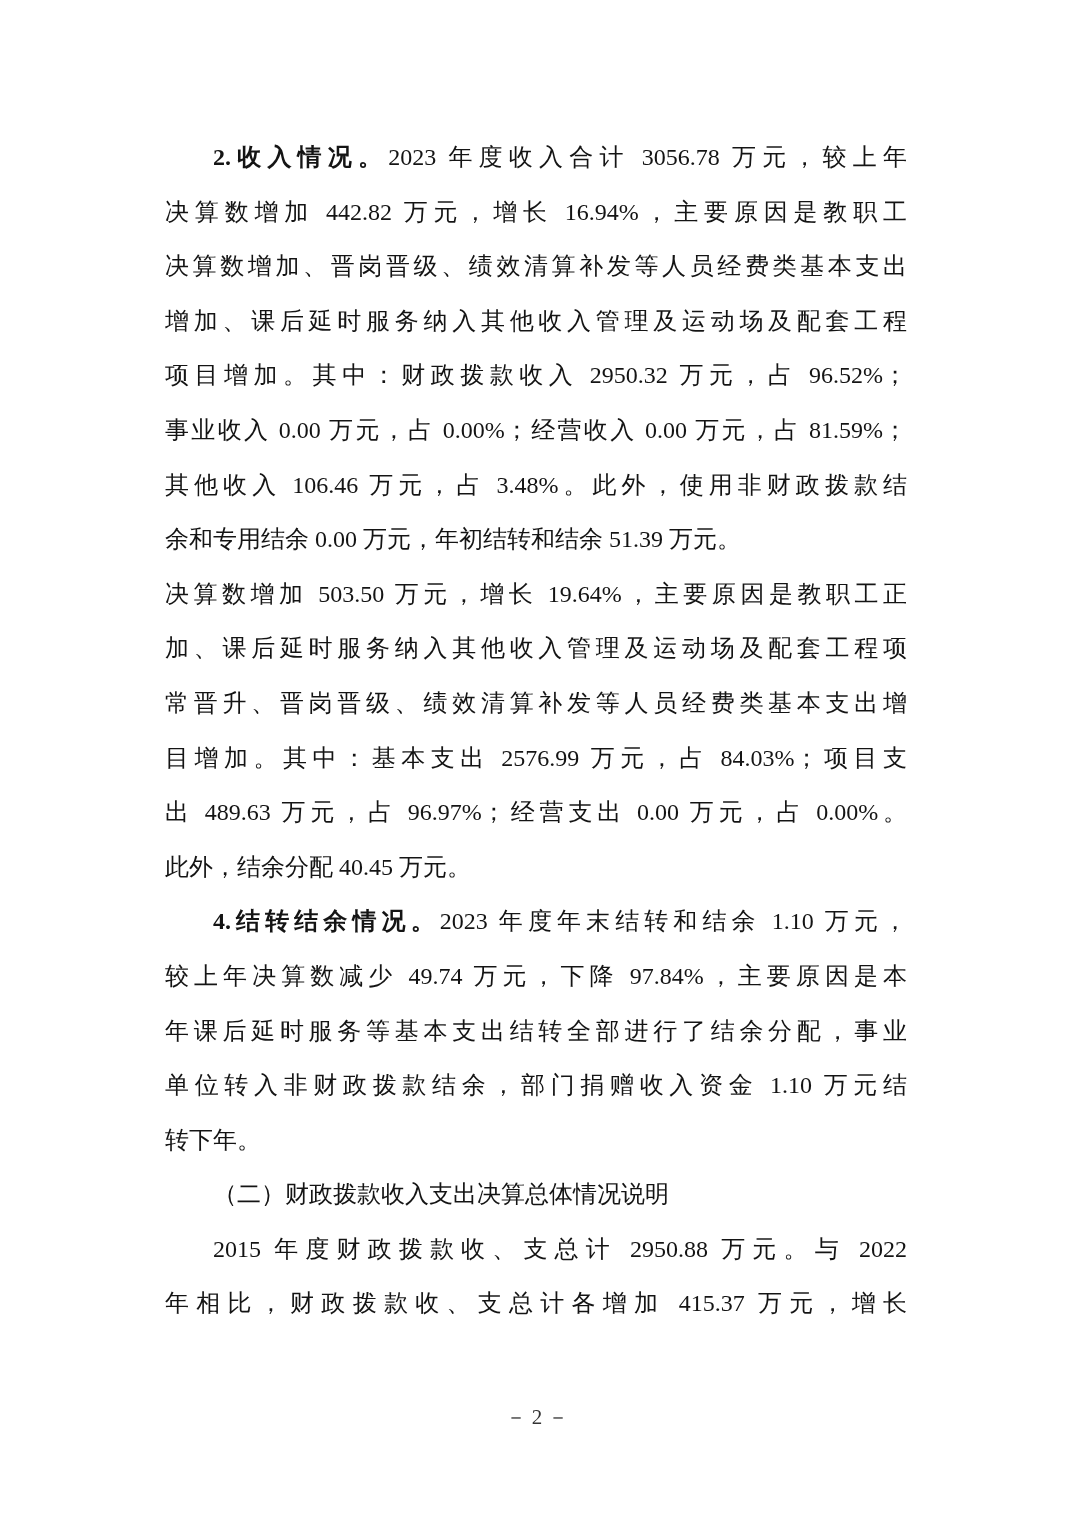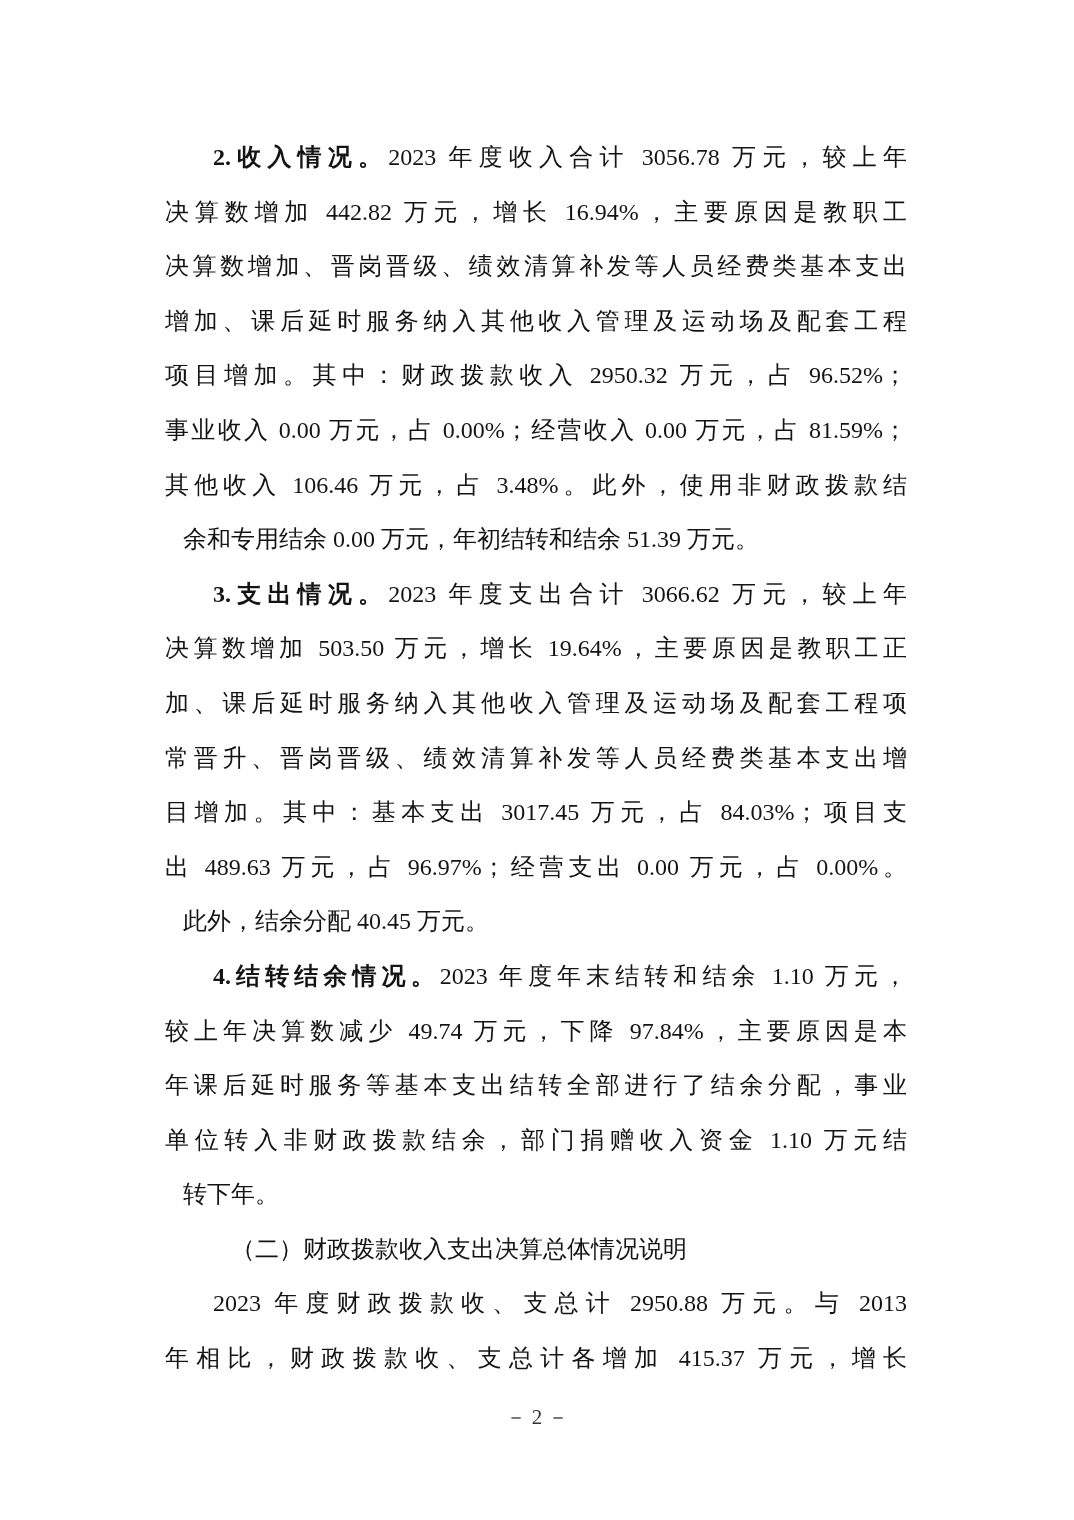--- a/index.html
+++ b/index.html
@@ -25,21 +25,20 @@
     height: 54.6px;
     line-height: 54.6px;
     overflow: hidden;
     text-align: justify;
     text-align-last: justify;
     white-space: normal;
   }
   .line.last {
     text-align: left;
     text-align-last: left;
-    margin-left: 18px;
   }
   .line.indent { text-indent: 2em; }
   .lead { font-weight: bold; }
   .heading { font-weight: normal; }
   .footer {
     position: absolute;
     top: 1400px;
     left: 0;
     width: 100%;
     text-align: center;
@@ -59,40 +58,39 @@
       <div class="line">决算数增加 442.82 万元，增长 16.94%，主要原因是教职工</div>
       <div class="line">决算数增加、晋岗晋级、绩效清算补发等人员经费类基本支出</div>
       <div class="line">增加、课后延时服务纳入其他收入管理及运动场及配套工程</div>
       <div class="line">项目增加。其中：财政拨款收入 2950.32 万元，占 96.52%；</div>
       <div class="line">事业收入 0.00 万元，占 0.00%；经营收入 0.00 万元，占 81.59%；</div>
       <div class="line">其他收入 106.46 万元，占 3.48%。此外，使用非财政拨款结</div>
       <div class="line last">余和专用结余 0.00 万元，年初结转和结余 51.39 万元。</div>
     </div>
 
     <div>
-      <div class="line indent"><span class="lead">3.支出情况。</span><span>2023 年度支出合计 3066.62 万元，较上年</span></div>
       <div class="line">决算数增加 503.50 万元，增长 19.64%，主要原因是教职工正</div>
       <div class="line">加、课后延时服务纳入其他收入管理及运动场及配套工程项</div>
       <div class="line">常晋升、晋岗晋级、绩效清算补发等人员经费类基本支出增</div>
-      <div class="line">目增加。其中：基本支出 3017.45 万元，占 84.03%；项目支</div>
+      <div class="line">目增加。其中：基本支出 2576.99 万元，占 84.03%；项目支</div>
       <div class="line">出 489.63 万元，占 96.97%；经营支出 0.00 万元，占 0.00%。</div>
       <div class="line last">此外，结余分配 40.45 万元。</div>
     </div>
 
     <div>
       <div class="line indent"><span class="lead">4.结转结余情况。</span><span>2023 年度年末结转和结余 1.10 万元，</span></div>
       <div class="line">较上年决算数减少 49.74 万元，下降 97.84%，主要原因是本</div>
       <div class="line">年课后延时服务等基本支出结转全部进行了结余分配，事业</div>
       <div class="line">单位转入非财政拨款结余，部门捐赠收入资金 1.10 万元结</div>
       <div class="line last">转下年。</div>
     </div>
 
     <div class="line last indent heading">（二）财政拨款收入支出决算总体情况说明</div>
 
     <div>
-      <div class="line indent">2023 年度财政拨款收、支总计 2950.88 万元。与 2013</div>
+      <div class="line indent">2015 年度财政拨款收、支总计 2950.88 万元。与 2022</div>
       <div class="line">年相比，财政拨款收、支总计各增加 415.37 万元，增长</div>
     </div>
 
   </div>
 
   <div class="footer">－ 2 －</div>
 </div>
 
 </body></html>

